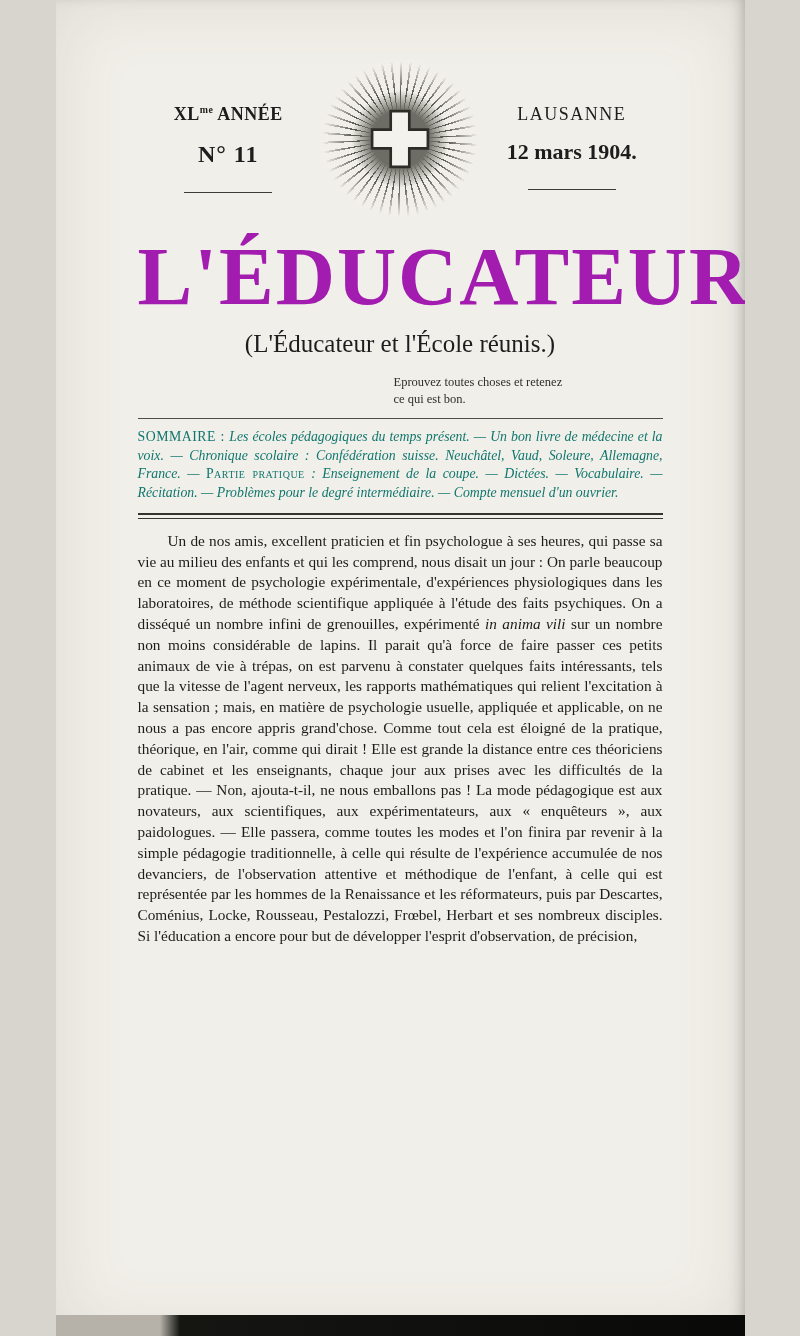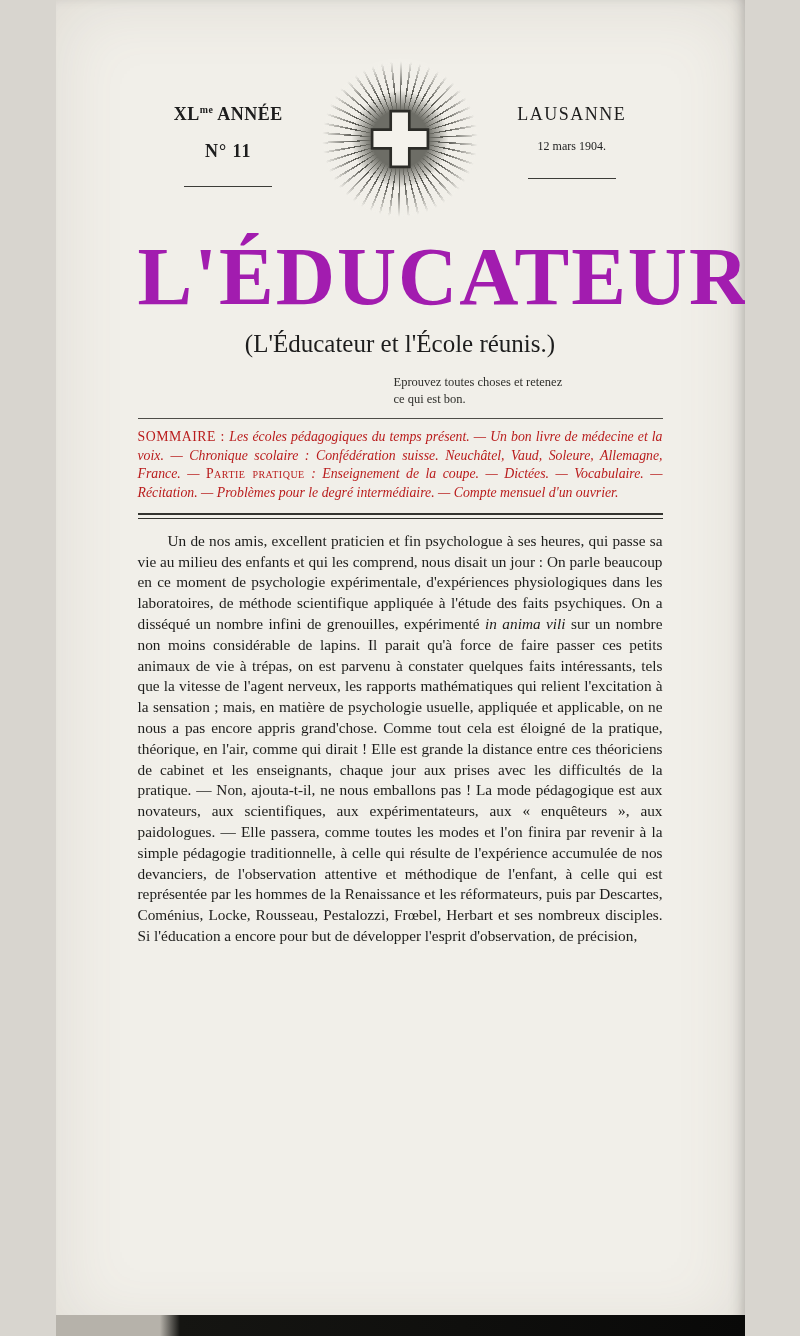--- a/index.html
+++ b/index.html
@@ -13,23 +13,23 @@
     overflow:hidden;
     box-shadow:inset -8px 0 16px -8px rgba(0,0,0,.30), inset 0 0 70px rgba(110,100,85,.14);
     box-sizing:border-box;
     padding:56px 82px 0;
   }
   
   .masthead{display:flex;justify-content:space-between;align-items:flex-start;}
   .mast-left,.mast-right{text-align:center;margin-top:48px;width:190px;}
   .year-line{font-size:18px;font-weight:bold;letter-spacing:.5px;}
   .year-line sup{font-size:.55em;vertical-align:super;}
-  .issue-line{font-size:18px;font-weight:bold;margin-top:16px;letter-spacing:1px;}
+  .issue-line{font-size:24px;font-weight:bold;margin-top:16px;letter-spacing:1px;}
   .place-line{font-size:18px;letter-spacing:1.5px;}
-  .date-line{font-size:12px;font-weight:normal;margin-top:14px;}
+  .date-line{font-size:22px;font-weight:bold;margin-top:14px;}
   .short-rule{width:88px;border-top:1.5px solid #3c3c38;margin:24px auto 0;}
   
   .emblem{position:relative;width:162px;height:162px;flex:0 0 auto;margin-top:2px;}
   .rays{
     position:absolute;inset:0;border-radius:50%;
     background:
       radial-gradient(closest-side, rgba(241,239,233,0) 0 58%, #f1efe9 96%),
       repeating-conic-gradient(rgba(58,58,52,.85) 0deg 1.6deg, rgba(58,58,52,0) 1.6deg 7.2deg);
   }
   .emblem-core{
@@ -40,21 +40,21 @@
   .cross{position:absolute;left:50%;top:50%;transform:translate(-50%,-50%);}
   
   .title{
     text-align:center;font-size:82px;font-weight:bold;letter-spacing:2px;
     margin-top:16px;line-height:1;color:#a21caf;white-space:nowrap;
   }
   .subtitle{text-align:center;font-size:25px;font-weight:normal;margin-top:12px;}
   .motto{width:255px;margin:16px 14px 0 auto;font-size:12.5px;line-height:1.35;color:#2e2e2a;font-family:Liberation Serif, serif;}
   .rule{border:none;border-top:1px solid #4d4d48;margin:10px 0 0;}
   
-  .sommaire{font-size:13.8px;line-height:1.36;margin:9px 0 0;text-align:justify;color:#b91c1c;}
+  .sommaire{font-size:13.8px;line-height:1.36;margin:9px 0 0;text-align:justify;color:#0f766e;}
   .som-label{font-style:normal;letter-spacing:.5px;}
   .som-italic{font-style:italic;}
   .som-caps{font-variant:small-caps;letter-spacing:.5px;}
   .double-rule{margin-top:10px;height:3px;border-top:2px solid #33332f;border-bottom:1px solid #33332f;}
   
   .article-title{
     text-align:center;font-size:17.5px;font-weight:normal;letter-spacing:.4px;
     margin:22px 0 0;line-height:1.5;
   }
   .article-body{

